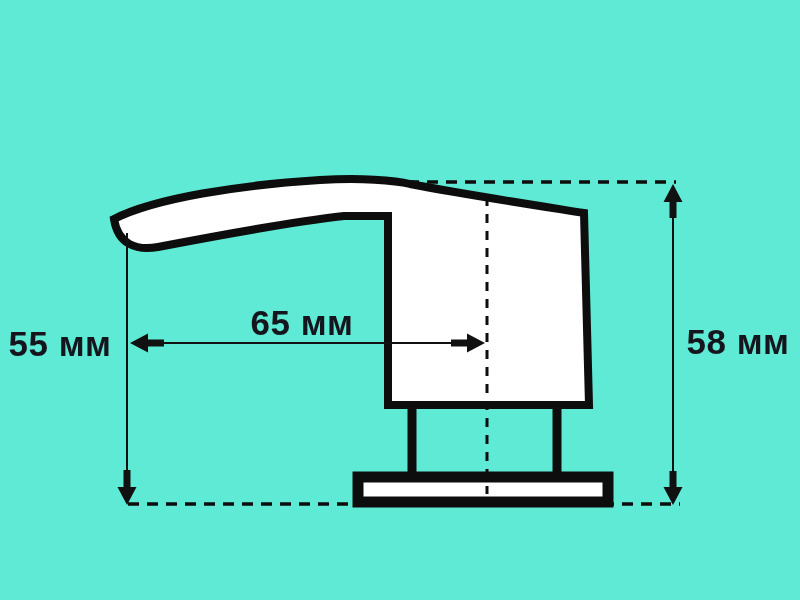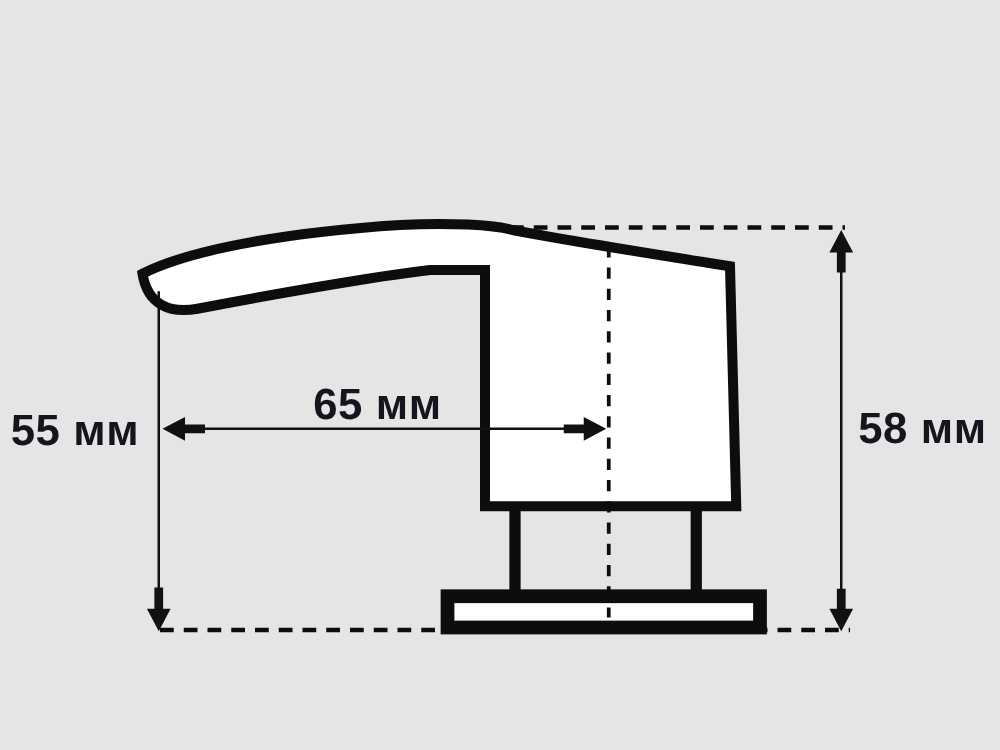--- a/index.html
+++ b/index.html
@@ -4,21 +4,21 @@
 <style>
   html, body {
     margin: 0;
     padding: 0;
     background: #ffffff;
   }
   #stage {
     position: relative;
     width: 800px;
     height: 600px;
-    background: #e5e5e5;
+    background: #5eead4;
     overflow: hidden;
     font-family: "Liberation Sans", sans-serif;
     text-align: center;
   }
   svg text.dim-label {
     font-family: "Liberation Sans", "DejaVu Sans", sans-serif;
     font-weight: 700;
     font-size: 35px;
     fill: #15151d;
     letter-spacing: 0.5px;

